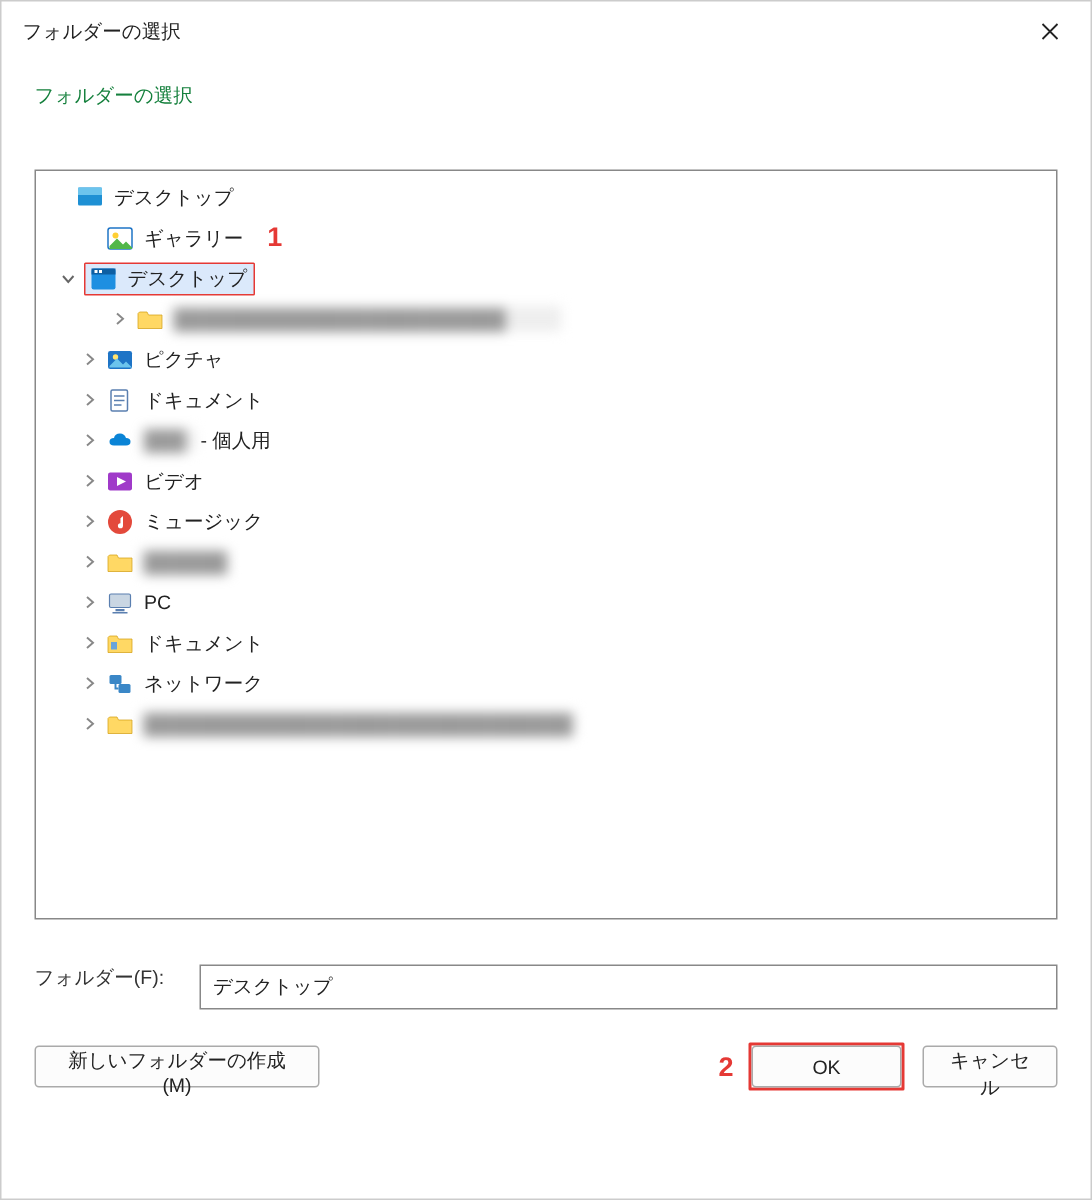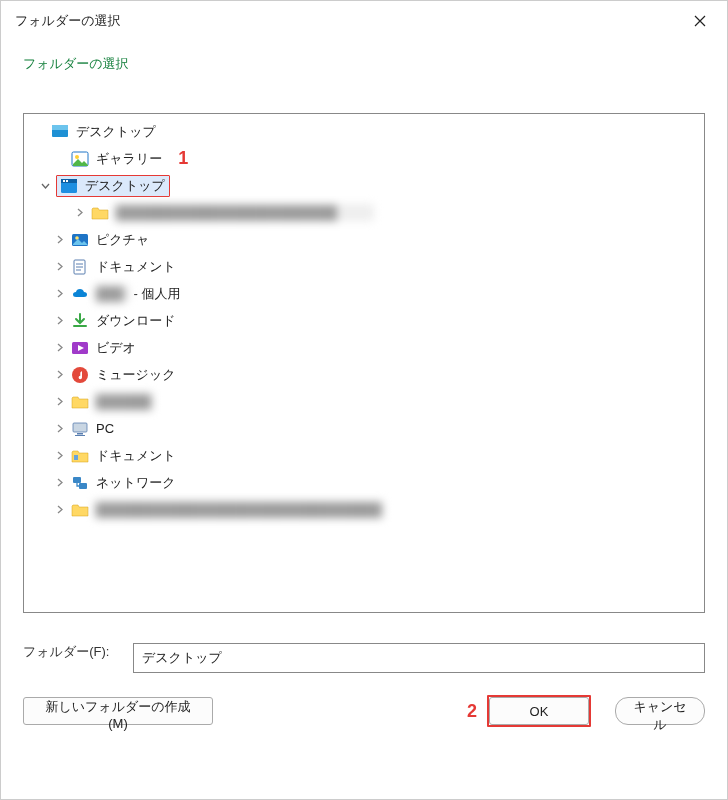--- a/index.html
+++ b/index.html
@@ -25,21 +25,21 @@
     .sel-wrap { display: inline-flex; align-items: center; height: 22px; padding: 0 2px 0 2px; }
     .annot { color: #e53935; font-weight: 700; font-size: 18px; display: inline-block; }
     .annot1 { position: relative; }
     .blur { filter: blur(4px); color: #999; background: #eee; border-radius: 2px; }
     .folder-row { display: flex; margin-top: 30px; margin-bottom: 22px; }
     .folder-label { font-size: 13px; color: #333; width: 110px; }
     .folder-input { flex: 1; height: 30px; border: 1px solid #888; font-size: 13px; padding: 0 8px; background: #fff; color: #222; }
     .buttons-row { display: flex; align-items: center; justify-content: space-between; padding-bottom: 20px; }
     .btn { height: 28px; border: 1px solid #aaa; background: #fcfcfc; font-size: 13px; color: #222; padding: 0 14px; border-radius: 3px; cursor: pointer; }
     .btn.ok { width: 100px; }
-    .btn.cancel { width: 90px; margin-left: 24px; border-radius: 13px; }
+    .btn.cancel { width: 90px; margin-left: 12px; }
     .btn.new { width: 190px; }
     .ok-box { border: 2px solid #e53935; border-radius: 1px; padding: 0; }
     .annot2 { color: #e53935; font-weight: 700; font-size: 18px; margin-right: 10px; }
     .right-btns { display: flex; align-items: center; }
     .blur-text { display: inline-block; min-width: 60px; }
   </style>
 </head>
 <body>
 
 <div class="dialog">
@@ -164,35 +164,20 @@
           <span class="icon-slot">
             <svg viewBox="0 0 18 18">
                 <path d="M5 12 Q2 12 2 9.5 Q2 7 5 7 Q5.5 4 9 4 Q12 4 13 7 Q16 7 16 9.5 Q16 12 13 12 Z" fill="#0a84d6"></path>
               </svg>
           </span>
           <span class="label">
             <span class="blur blur-text" style="min-width:34px">███</span><span> - 個人用</span>
           </span>
         </div>
 
-        <div class="tree-row">
-          <span class="spacer" style="width:28px"></span>
-          <span class="expander">
-            <svg viewBox="0 0 9 9">
-                <path d="M3 1 L7 4.5 L3 8" fill="none" stroke="#888" stroke-width="1.3"></path>
-              </svg>
-          </span>
-          <span class="icon-slot">
-            <svg viewBox="0 0 18 18">
-                <path d="M9 2 L9 10 M5 7 L9 11 L13 7" stroke="#39a845" stroke-width="2" fill="none" stroke-linecap="round"></path>
-                <line x1="3" y1="14" x2="15" y2="14" stroke="#39a845" stroke-width="2" stroke-linecap="round"></line>
-              </svg>
-          </span>
-          <span class="label">ダウンロード</span>
-        </div>
 
         <div class="tree-row">
           <span class="spacer" style="width:28px"></span>
           <span class="expander">
             <svg viewBox="0 0 9 9">
                 <path d="M3 1 L7 4.5 L3 8" fill="none" stroke="#888" stroke-width="1.3"></path>
               </svg>
           </span>
           <span class="icon-slot">
             <svg viewBox="0 0 18 18">

